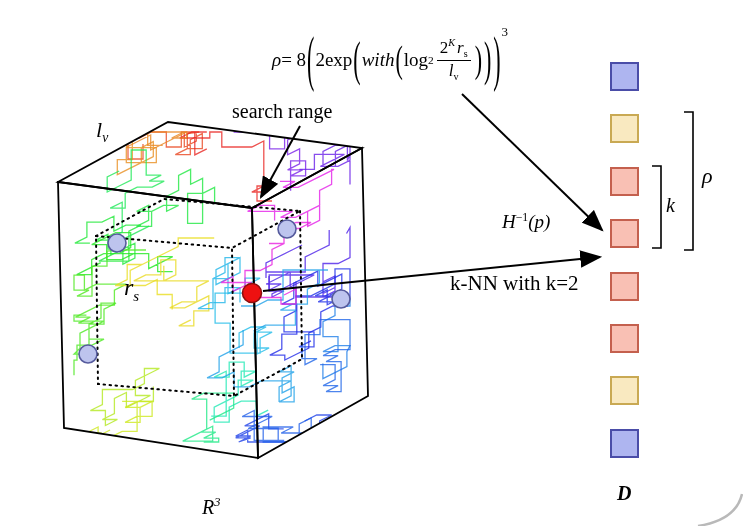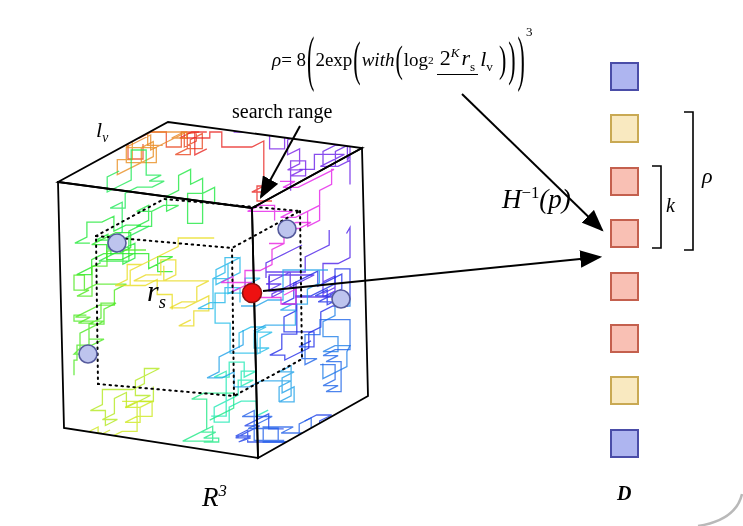--- a/index.html
+++ b/index.html
@@ -15,21 +15,21 @@
   .formula{position:absolute;left:272px;top:22px;height:76px;display:flex;align-items:center;
            font-size:19px;z-index:2;font-style:italic;}
   .formula .up{font-style:normal;}
   .formula sub{font-size:0.6em;font-style:normal;}
   .formula sup{font-size:0.6em;}
   .paren{display:inline-block;font-style:normal;font-size:22px;font-weight:400;
          transform-origin:50% 52%;margin:0 1px;}
   .p1{transform:scaleY(1.7);}
   .p2{transform:scaleY(2.2);}
   .p3{transform:scaleY(2.8);}
-  .frac{display:inline-flex;flex-direction:row;align-items:center;font-size:22px;
+  .frac{display:inline-flex;flex-direction:column;align-items:center;font-size:17px;
         line-height:1.15;margin:0 3px;}
   .frac .num{border-bottom:1.2px solid #000;padding:0 3px;}
   .frac .den{padding:0 2px;}
   .pow{align-self:flex-start;font-size:13px;font-style:normal;transform:translateY(2px);}
   
   .squares{position:absolute;left:610px;top:62px;display:flex;flex-direction:column;
            gap:23.4px;z-index:2;}
   .sq{width:29px;height:29px;border:2px solid #000;box-sizing:border-box;}
 </style>
 </head>
@@ -137,32 +137,35 @@
   </div>
 
   <div class="lbl" style="left:232px;top:100px;font-size:20px">
     <span>search range</span>
   </div>
 
   <div class="lbl it" style="left:96px;top:118px;font-size:22px">
     <span>l</span><sub>v</sub>
   </div>
 
-  <div class="lbl it" style="left:147px;top:274px;font-size:30px">
+  <div class="lbl it" style="left:124px;top:274px;font-size:24px">
     <span>r</span><sub>s</sub>
   </div>
 
-  <div class="lbl it" style="left:202px;top:482px;font-size:27px">
+  <div class="lbl it" style="left:202px;top:496px;font-size:20px">
     <span>R</span><sup>3</sup>
   </div>
 
-  <div class="lbl" style="left:502px;top:184px;font-size:27px">
+  <div class="lbl" style="left:502px;top:212px;font-size:19px">
     <span class="it">H</span><sup>−1</sup><span class="it">(p)</span>
   </div>
 
+  <div class="lbl" style="left:450px;top:272px;font-size:21px">
+    <span>k-NN with k=2</span>
+  </div>
 
   <div class="lbl it" style="left:666px;top:194px;font-size:20px">
     <span>k</span>
   </div>
 
   <div class="lbl it" style="left:702px;top:164px;font-size:22px">
     <span>ρ</span>
   </div>
 
   <div class="lbl it bold" style="left:617px;top:482px;font-size:20px">

